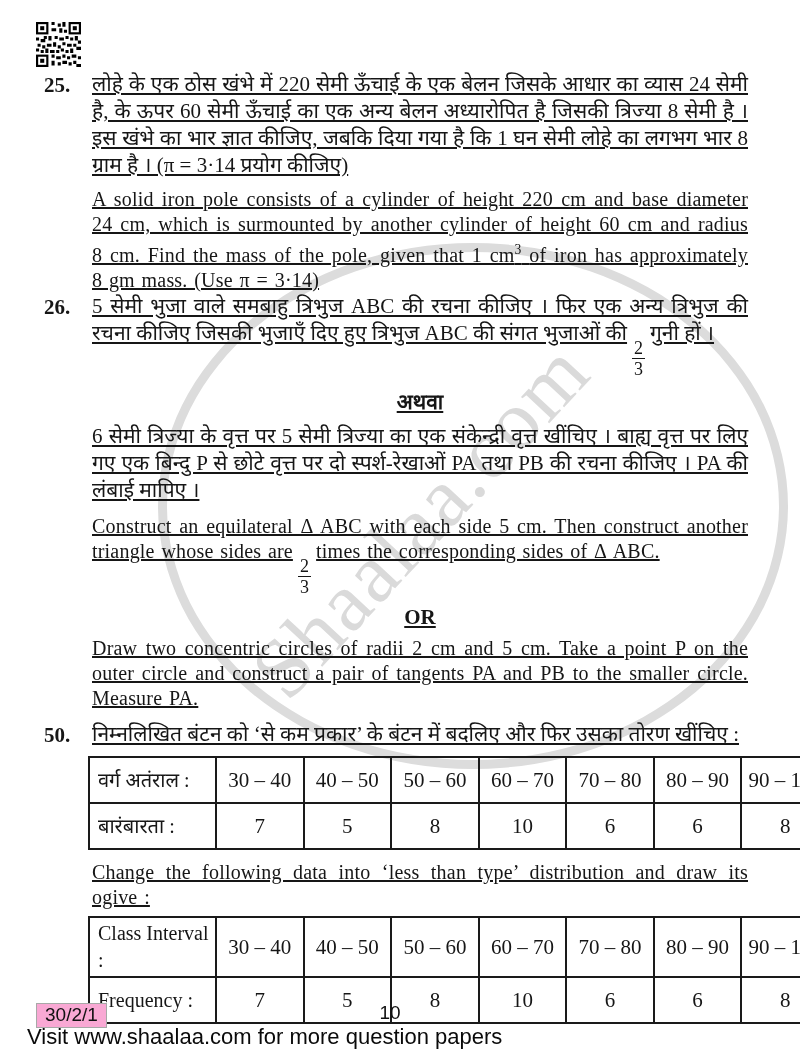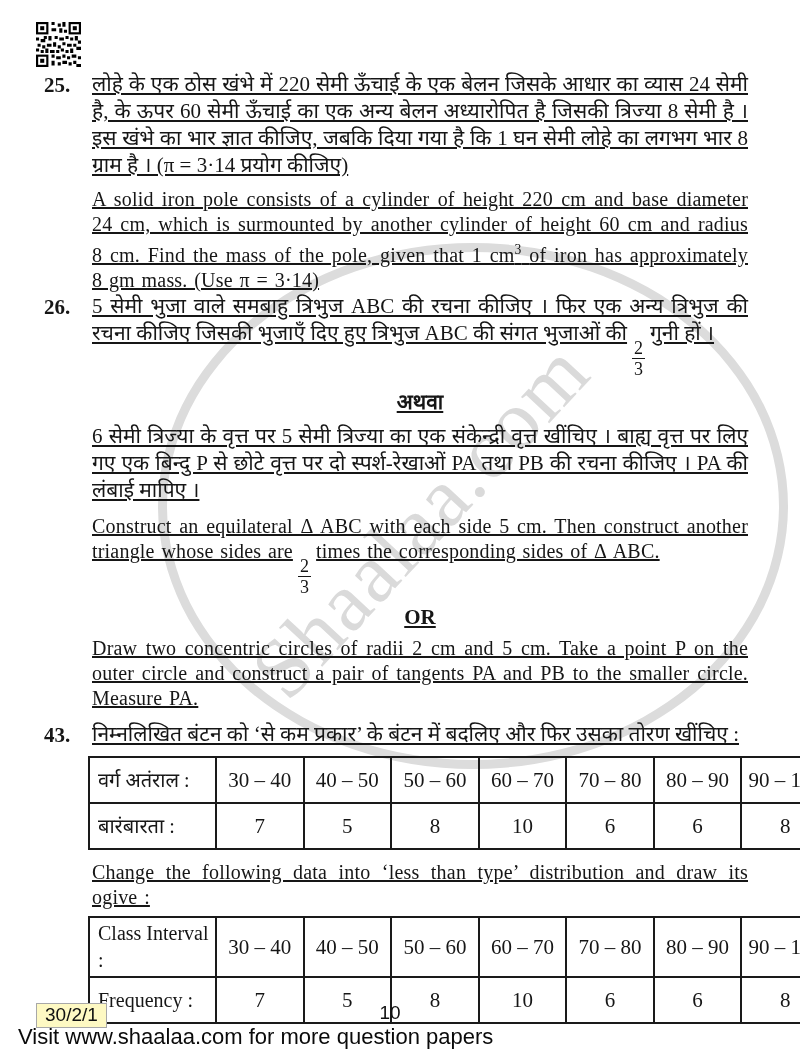--- a/index.html
+++ b/index.html
@@ -41,23 +41,23 @@
     border-collapse:collapse;table-layout:fixed;width:742px;margin-left:-4px;
     font-size:21px;
   }
   td{border:2px solid #1a1a1a;height:44px;text-align:center;padding:0 3px;overflow:hidden;}
   td.lbl{width:114px;text-align:left;padding-left:8px;font-size:20px;line-height:1.35;}
   .t2 td.row1{height:58px;}
   
   .footer{position:absolute;left:0;top:1000px;width:800px;z-index:2;
           font-family:"Liberation Sans","DejaVu Sans",sans-serif;}
   .paper-code{position:absolute;left:36px;top:3px;border:1px solid #a8a8a8;
-              padding:0 8px 1px 8px;font-size:19px;color:#111;background:#fef9c3;}
+              padding:0 8px 1px 8px;font-size:19px;color:#111;background:#f9a8d4;}
   .page-num{position:absolute;left:0;top:2px;width:780px;text-align:center;font-size:19px;color:#111;}
-  .visit{position:absolute;left:18px;top:24px;font-size:22px;color:#0a0a0a;}
+  .visit{position:absolute;left:27px;top:24px;font-size:22px;color:#0a0a0a;}
 </style>
 </head>
 <body>
 
 <div class="wm-circle"></div>
 <div class="wm-text">Shaalaa.com</div>
 
 <div class="content">
 
   <svg class="qr" width="47" height="45" viewBox="0 0 29 29">
@@ -95,21 +95,21 @@
       <span>Construct an equilateral Δ ABC with each side 5 cm. Then construct another triangle whose sides are</span><span class="frac">
           <span>2</span>
           <span class="den">3</span>
         </span><span>times the corresponding sides of Δ ABC.</span>
     </p>
     <p class="center-head mt8">OR</p>
     <p class="en mt6">Draw two concentric circles of radii 2 cm and 5 cm. Take a point P on the outer circle and construct a pair of tangents PA and PB to the smaller circle. Measure PA.</p>
   </div>
 
   <div class="qblock mt10">
-    <span class="qnum">43.</span>
+    <span class="qnum">50.</span>
     <p class="hi">निम्नलिखित बंटन को ‘से कम प्रकार’ के बंटन में बदलिए और फिर उसका तोरण खींचिए :</p>
 
     <table class="t1 mt8">
       <tbody>
           <tr>
         <td class="lbl">वर्ग अतंराल :</td>
         <td>30 – 40</td>
         <td>40 – 50</td>
         <td>50 – 60</td>
         <td>60 – 70</td>

